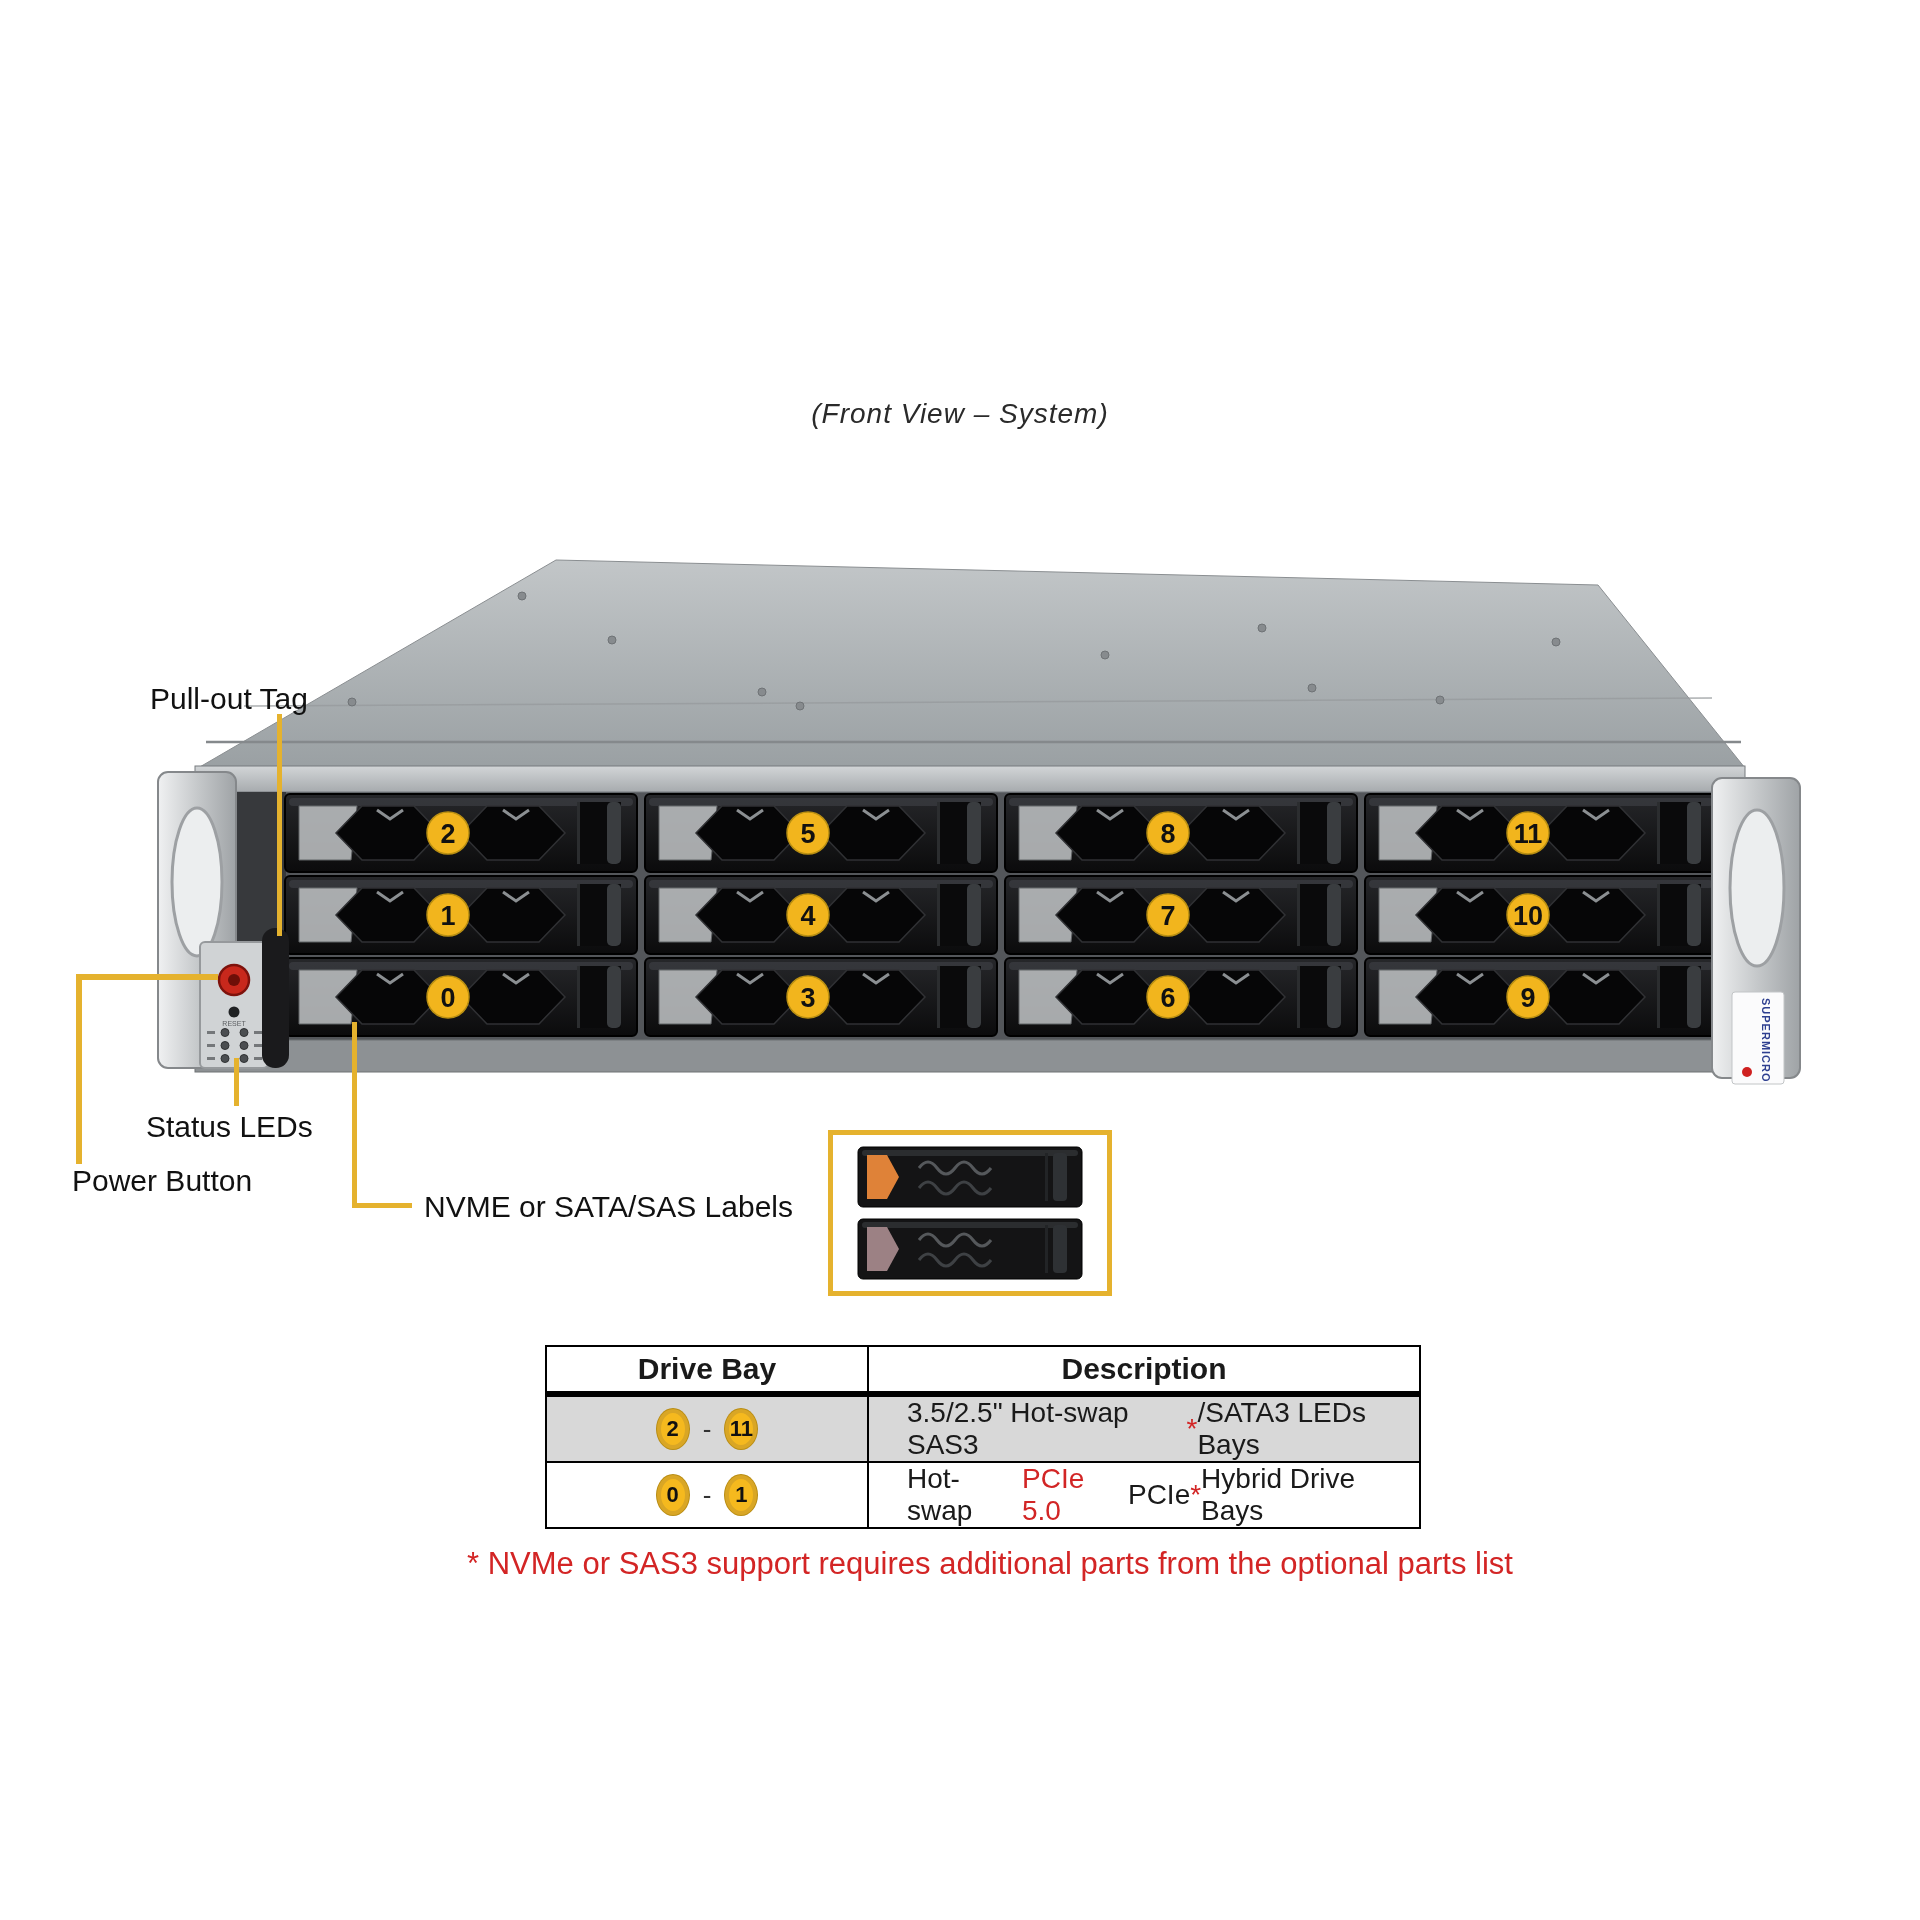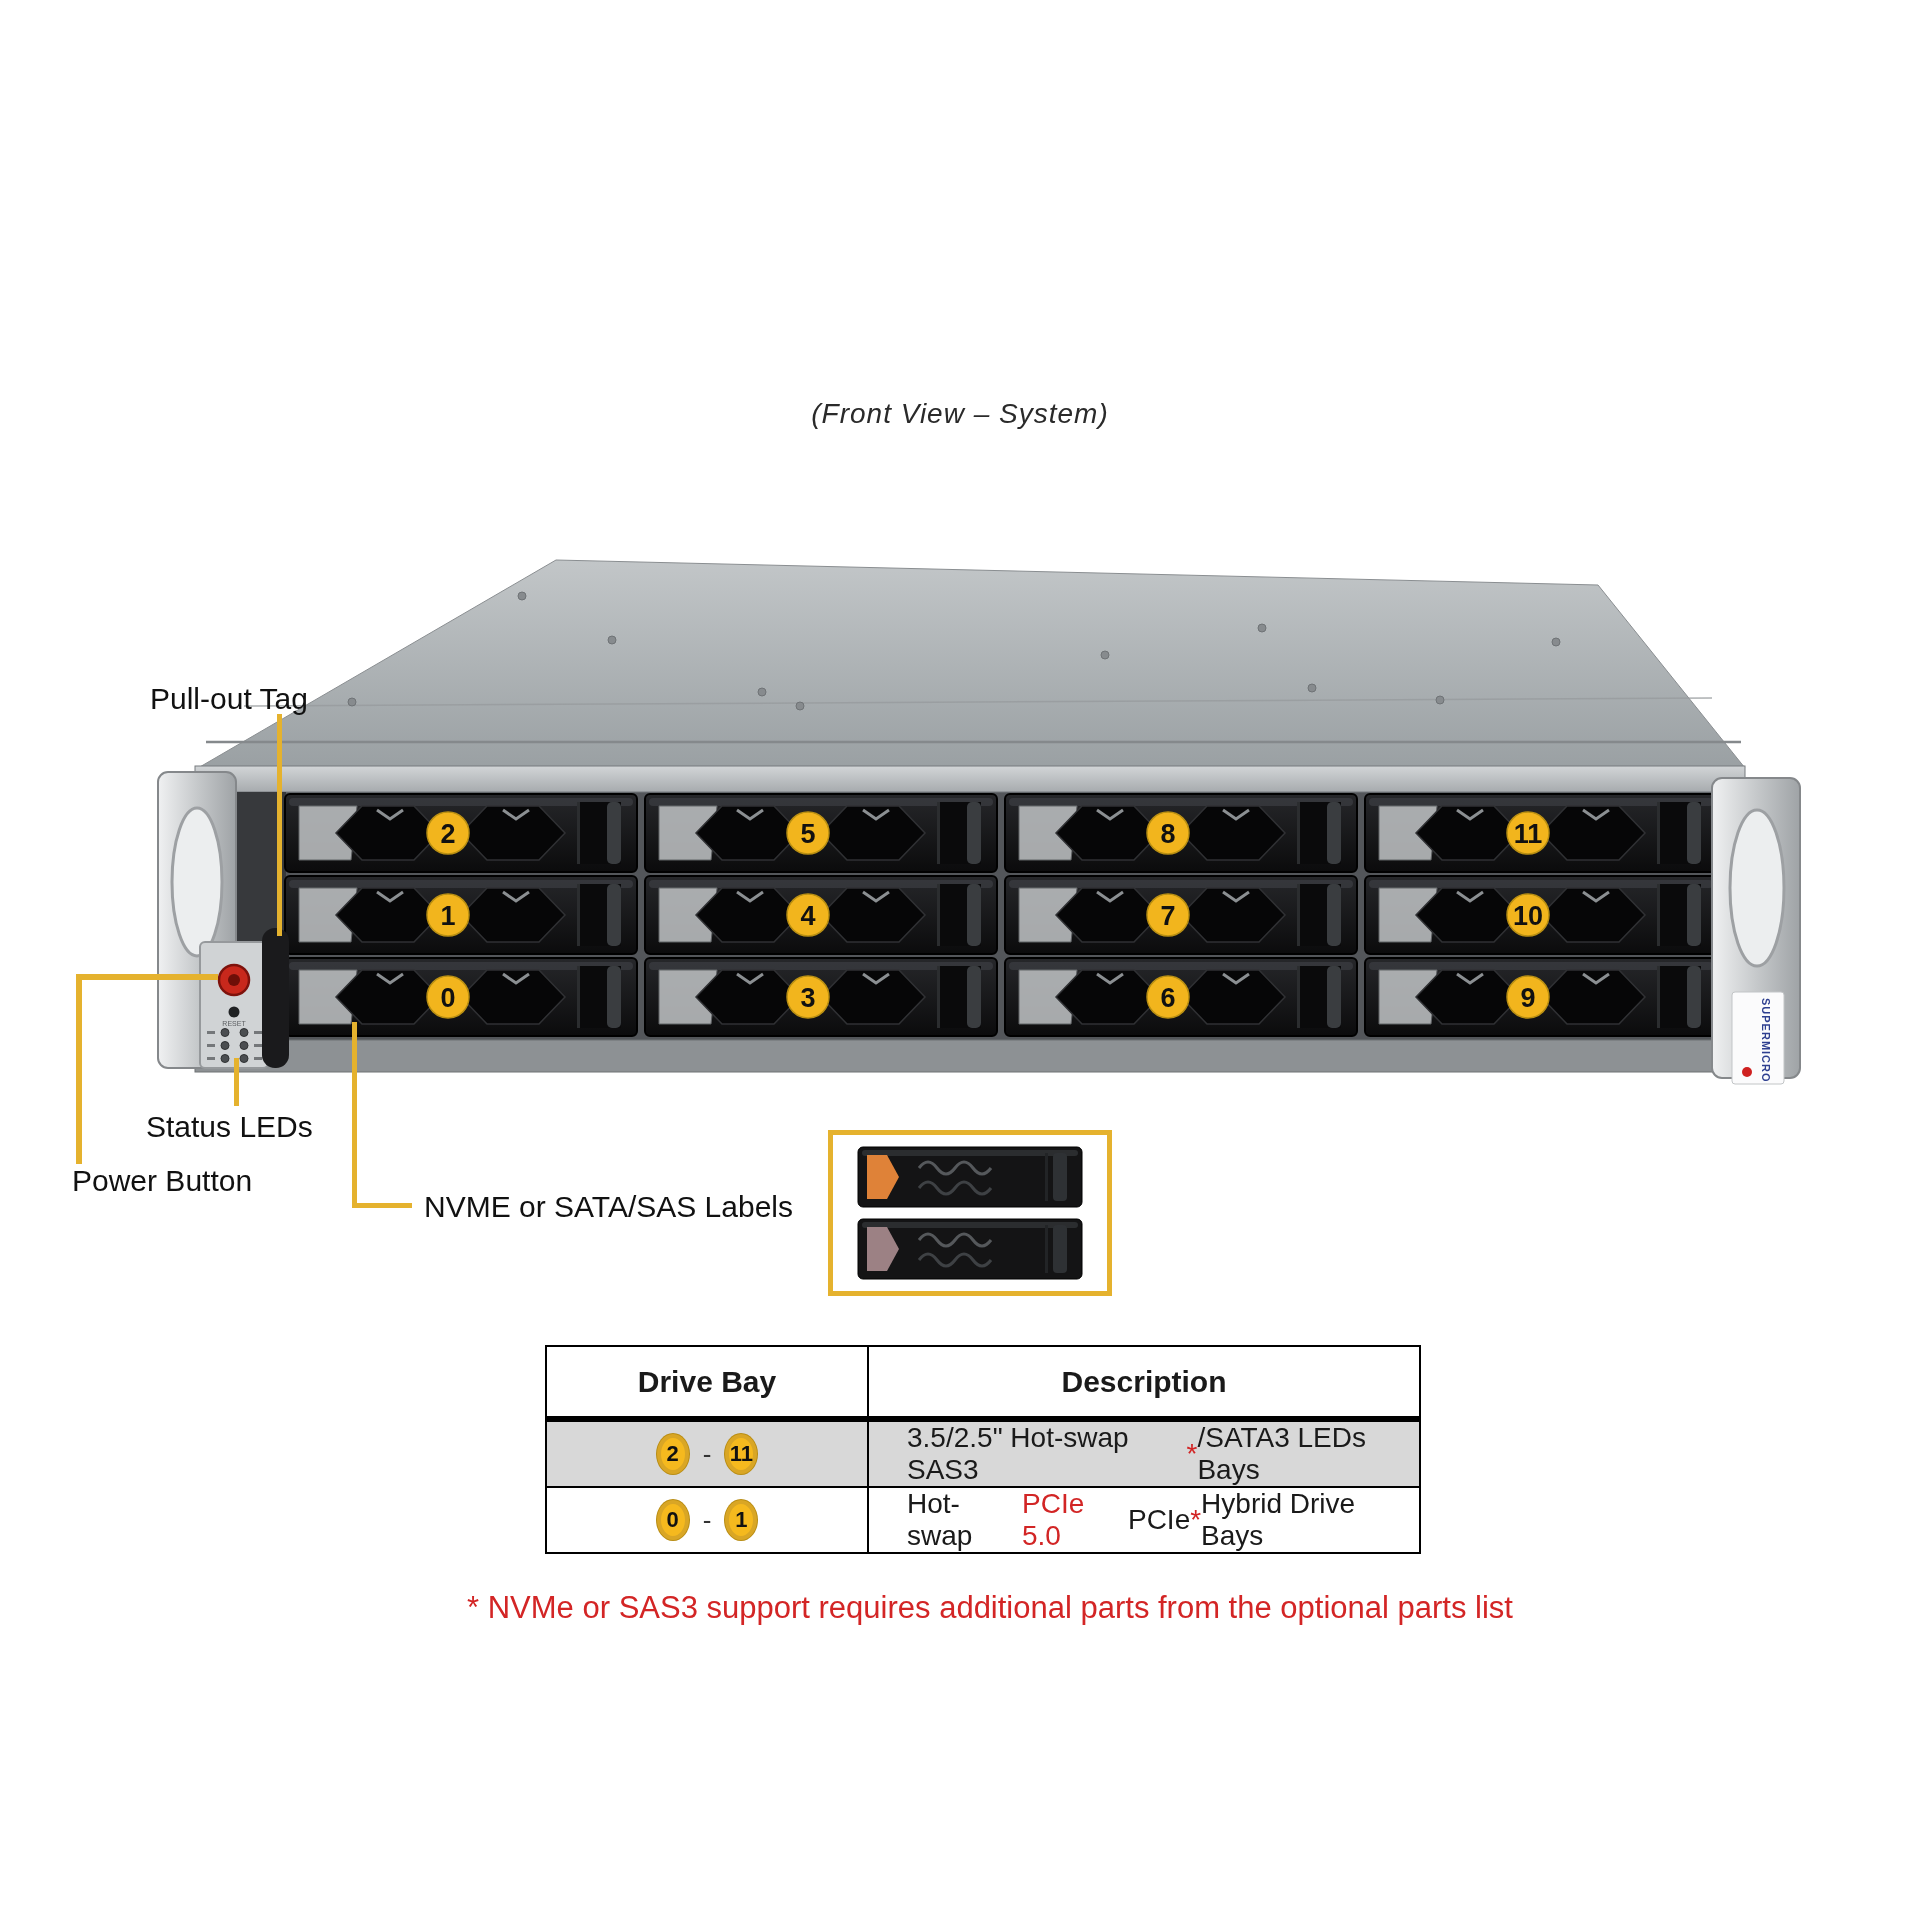--- a/index.html
+++ b/index.html
@@ -10,36 +10,36 @@
   .server-svg{position:absolute;left:0;top:0;}
   .cl-line{position:absolute;background:#e5b22e;}
   .callout-label{position:absolute;font-size:30px;color:#111;white-space:nowrap;}
   .inset{position:absolute;left:828px;top:1130px;width:284px;height:166px;
          border:5px solid #e5b22e;background:#fff;box-sizing:border-box;
          display:flex;flex-direction:column;justify-content:center;align-items:center;gap:10px;}
   .dtable{position:absolute;left:545px;top:1345px;width:876px;border:2px solid #000;
           box-sizing:border-box;background:#fff;}
   .trow{display:grid;grid-template-columns:322px 1fr;}
   .thead{border-bottom:6px solid #000;}
-  .thead .cell{font-weight:bold;font-size:30px;height:69px;}
+  .thead .cell{font-weight:bold;font-size:30px;height:44px;}
   .cell{display:flex;align-items:center;justify-content:center;box-sizing:border-box;}
   .c1{border-right:2px solid #000;}
   .r1{background:#d8d8d8;border-bottom:2px solid #000;}
   .r1 .cell,.r2 .cell{height:64px;font-size:28px;}
   .r2{background:#ffffff;}
   .desc{justify-content:flex-start;padding-left:38px;}
   .red{color:#d22525;}
   .badge{display:inline-flex;width:32px;height:40px;border-radius:50%;
          background:#f5b91e;border:4px solid #d9a625;box-shadow:0 0 0 1px #b98d14;
          align-items:center;justify-content:center;
          font-weight:bold;font-size:22px;color:#111;box-sizing:border-box;}
   .dash{margin:0 14px;font-size:26px;color:#333;}
   .bays-cell .badge{margin:0;}
   .footnote{position:absolute;top:1546px;left:60px;width:1860px;text-align:center;
-            font-size:31px;color:#d32525;margin-top:44px;}
+            font-size:31px;color:#d32525;}
 </style>
 </head>
 <body>
 
 <div class="page">
 
   <div class="title">(Front View – System)</div>
 
   <svg class="server-svg" width="1920" height="1300" viewBox="0 0 1920 1300">
     <defs>

